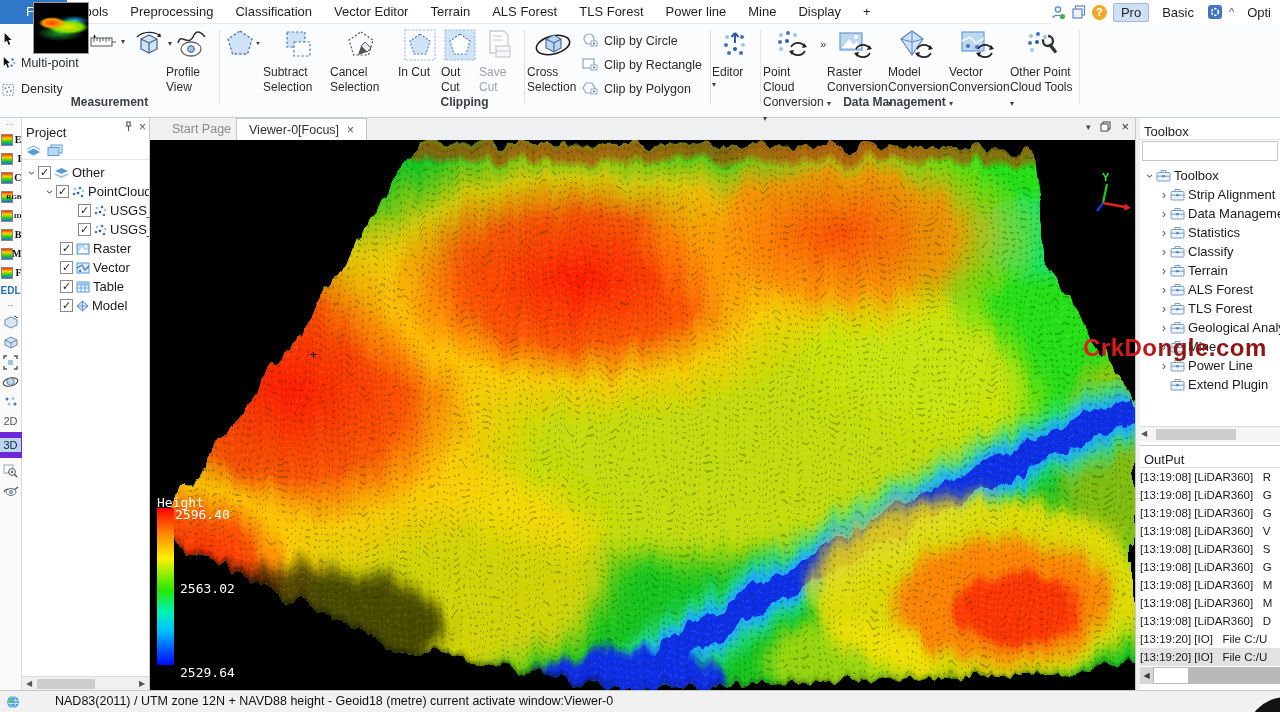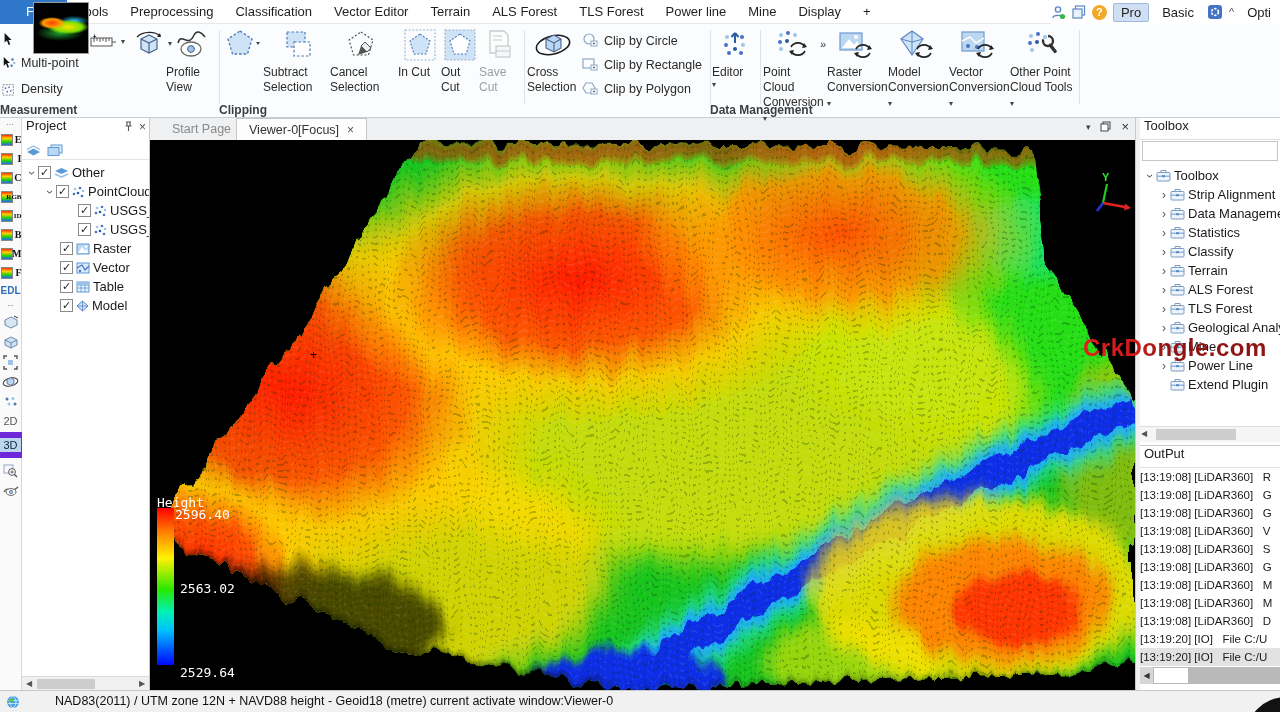--- a/index.html
+++ b/index.html
@@ -15,41 +15,41 @@
   .mini-thumb{position:absolute;left:33px;top:2px;width:56px;height:52px;z-index:60;border:1px solid #9a9a9a;
     background:
       radial-gradient(ellipse 18px 8px at 18px 20px, #ff3b00 0%, #ff9d00 50%, transparent 75%),
       radial-gradient(ellipse 26px 9px at 34px 24px, #ffe000 0%, #7ce000 55%, transparent 80%),
       radial-gradient(ellipse 20px 7px at 40px 18px, #28c8ff 0%, transparent 75%),
       radial-gradient(ellipse 30px 10px at 26px 30px, #1e9e2e 0%, transparent 80%),
       #000}
   
   .ribbon{position:absolute;left:0;top:24px;width:1280px;height:94px;background:#fbfcfd;border-bottom:1px solid #c9cdd1;z-index:20}
   .vdiv{position:absolute;top:6px;height:74px;width:1px;background:#e0e3e6}
-  .grplabel{position:absolute;top:79px;font-weight:bold;font-size:12px;color:#3a3f44;}
+  .grplabel{position:absolute;top:71px;font-weight:bold;font-size:12px;color:#3a3f44;text-align:center}
   .bigbtn{position:absolute;top:3px;text-align:left;font-size:12px;color:#2b2b2b;line-height:15px}
   .bigbtn .ic{height:36px;display:flex;align-items:center;justify-content:center}
   .bigbtn .lb{margin-top:2px}
   .bigbtn.disabled{color:#9aa0a5}
   .bigbtn.disabled svg{opacity:.45}
   .srow{position:absolute;display:flex;align-items:center;gap:5px;font-size:12.5px;color:#2b2b2b;white-space:nowrap}
   .caret{font-size:8px;color:#444;line-height:8px}
   
   .leftstrip{position:absolute;left:0;top:118px;width:22px;height:572px;background:#fafafa;border-right:1px solid #d8d8d8;display:flex;flex-direction:column;align-items:center;padding-top:2px;gap:4px;z-index:10}
   .chip{width:20px;height:15px;position:relative;flex:none}
   .chip .sw{position:absolute;left:0;top:1px;width:12px;height:12px;background:linear-gradient(180deg,#ff2d00,#ffd000,#24d400,#1e66ff);border:1px solid #888}
   .chip .lt{position:absolute;right:-1px;top:1px;font-size:10px;font-weight:bold;color:#111;font-family:"Liberation Serif",serif}
   .chip .lt.small{font-size:7px;top:3px}
   .striptext{font-size:10px;color:#2c6fb7;font-weight:bold;flex:none}
   .viewmode{font-size:11px;color:#555;padding:1px 3px;flex:none}
   .viewmode.active{background:#bcd6ef;border:6px solid #6d28d9;color:#123}
   .stripicon{flex:none;height:16px;display:flex;align-items:center;justify-content:center}
   
   .project{position:absolute;left:22px;top:118px;width:128px;height:572px;background:#fff;border-right:1px solid #c9c9c9;z-index:10}
-  .panel-head{height:22px;display:flex;align-items:flex-start;font-size:13px;color:#222;padding:0 4px;position:relative}
+  .panel-head{height:22px;display:flex;align-items:flex-end;font-size:13px;color:#222;padding:0 4px;position:relative}
   .panel-head .tools{position:absolute;right:3px;top:3px;display:flex;gap:6px;align-items:center}
   .ptoolbar{height:20px;display:flex;gap:6px;align-items:center;padding-left:4px;border-bottom:1px solid #e4e4e4}
   .trow{display:flex;align-items:center;height:19px;font-size:13px;color:#1a1a1a;white-space:nowrap;overflow:hidden}
   .chev{display:inline-block;width:12px;font-size:12px;color:#555;text-align:center;flex:none}
   .chev.open{transform:rotate(90deg)}
   .cbx{width:13px;height:13px;border:1px solid #8a8a8a;background:#fff;font-size:11px;line-height:11px;text-align:center;color:#222;flex:none;margin-right:3px}
   .ticon{flex:none;margin-right:3px;display:flex}
   .hscroll{position:absolute;left:0;bottom:0;width:100%;height:14px;background:#f0f0f0;border-top:1px solid #dcdcdc}
   .hscroll .arr{position:absolute;top:1px;width:12px;height:12px;font-size:8px;color:#555;text-align:center;line-height:12px;background:#f0f0f0}
   .hscroll .thumb{position:absolute;top:2px;height:10px;background:#cdcdcd}

